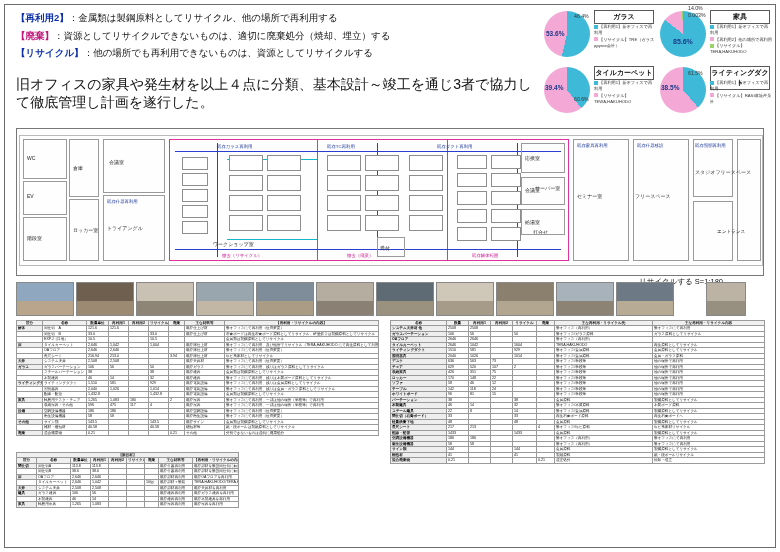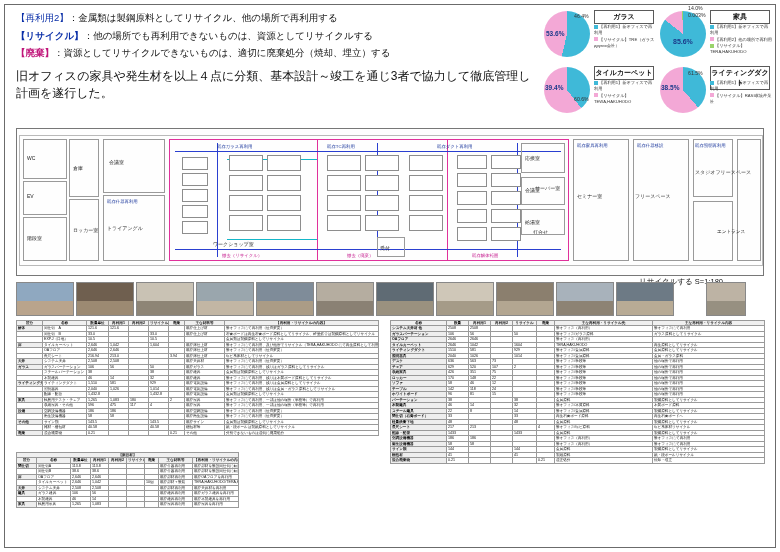--- a/index.html
+++ b/index.html
@@ -13,24 +13,24 @@
     position: relative;
   }
   .page { position:absolute; inset:0; }
   .frame { position:absolute; left:4px; top:4px; width:772px; height:544px; border:1px solid #6b6b6b; }
 
   
   .hdr { position:absolute; left:16px; top:12px; width:520px; }
   .hdr-title { font-size:11.5px; font-weight:bold; letter-spacing:0px; color:#111; margin-bottom:7px; }
   .hdr-line { font-size:9.5px; margin-bottom:4.5px; white-space:nowrap; }
   .k-reuse1 { color:#0a2fa8; font-weight:bold; }
-  .k-reuse2 { color:#0a2fa8; font-weight:normal;text-align:center; }
+  .k-reuse2 { color:#0a2fa8; font-weight:bold;text-align:center; }
   .k-recycle { color:#0a2fa8; font-weight:bold; }
   .k-waste { color:#c0157a; font-weight:bold; }
-  .hdr-note { font-size:12px; margin-top:8px; color:#111; }
+  .hdr-note { font-size:14px; margin-top:16px; color:#111; }
 
   
   .pies { position:absolute; right:8px; top:10px; width:228px; height:108px; }
   .pie-box { position:absolute; width:112px; height:52px; }
   .pie-box.b1 { left:0; top:0; }
   .pie-box.b2 { left:116px; top:0; }
   .pie-box.b3 { left:0; top:56px; }
   .pie-box.b4 { left:116px; top:56px; }
   .pie { position:absolute; left:0; top:1px; width:46px; height:46px; border-radius:50%; }
   .pie-label {
@@ -78,24 +78,24 @@
 
 <div class="page">
   <div class="frame"></div>
 
   <div class="hdr">
 
     <div class="hdr-line">
       <span class="k-reuse2">【再利用2】</span><span>：金属類は製鋼原料としてリサイクル、他の場所で再利用する</span>
     </div>
     <div class="hdr-line">
-      <span class="k-recycle">【リサイクル】</span><span>：他の場所でも再利用できないものは、資源としてリサイクルする</span>
+      <span class="k-waste">【廃棄】</span><span>：資源としてリサイクルできないものは、適切に廃棄処分（焼却、埋立）する</span>
     </div>
     <div class="hdr-line">
-      <span class="k-waste">【廃棄】</span><span>：資源としてリサイクルできないものは、適切に廃棄処分（焼却、埋立）する</span>
+      <span class="k-recycle">【リサイクル】</span><span>：他の場所でも再利用できないものは、資源としてリサイクルする</span>
     </div>
     <div class="hdr-note">旧オフィスの家具や発生材を以上４点に分類、基本設計～竣工を通じ3者で協力して徹底管理し計画を遂行した。</div>
   </div>
 
   <div class="pies">
 
     <div class="pie-box b1">
       <div class="pie" style="background:conic-gradient(#3fb9d8 0 193deg,#f3a8d6 193deg 360deg);"></div>
       <div class="pct" style="left:2px; top:20px;">53.6%</div>
       <div class="pct out" style="left:30px; top:3px;">46.4%</div>

